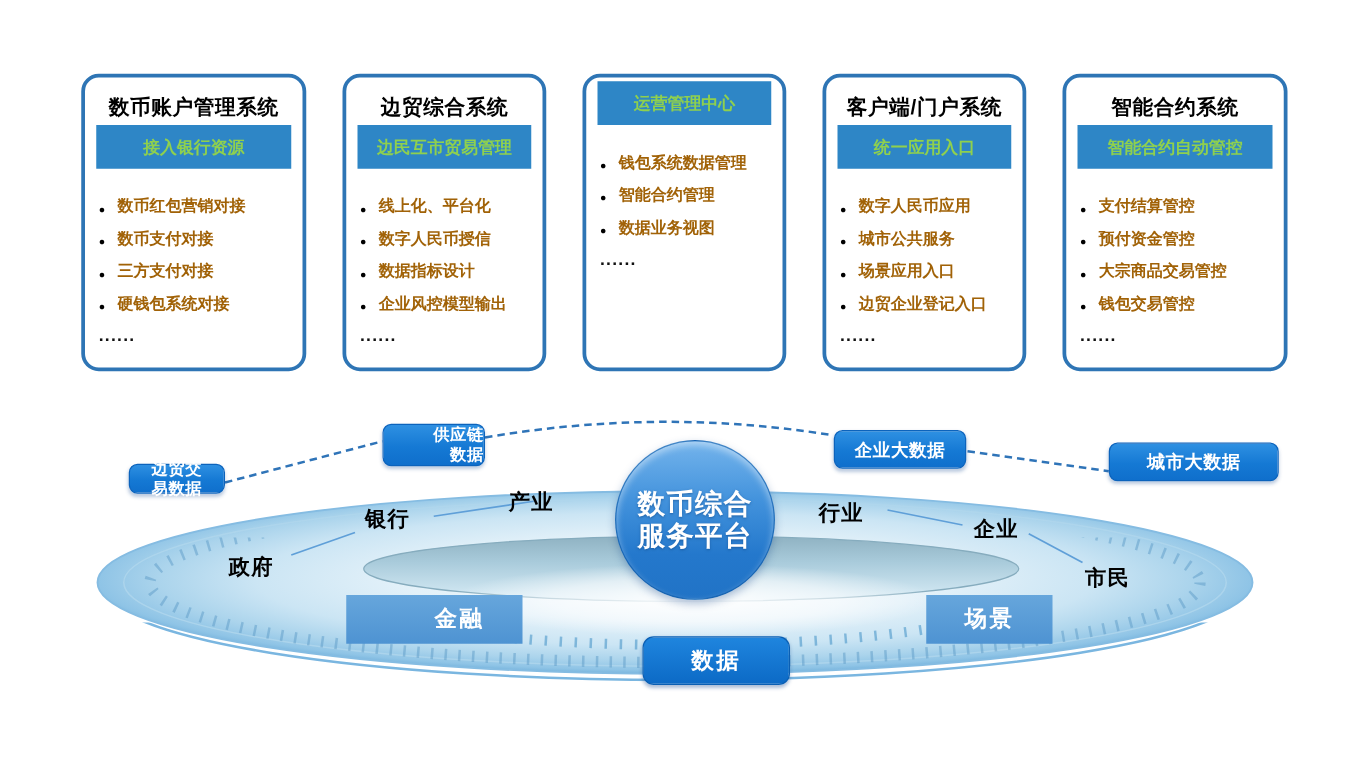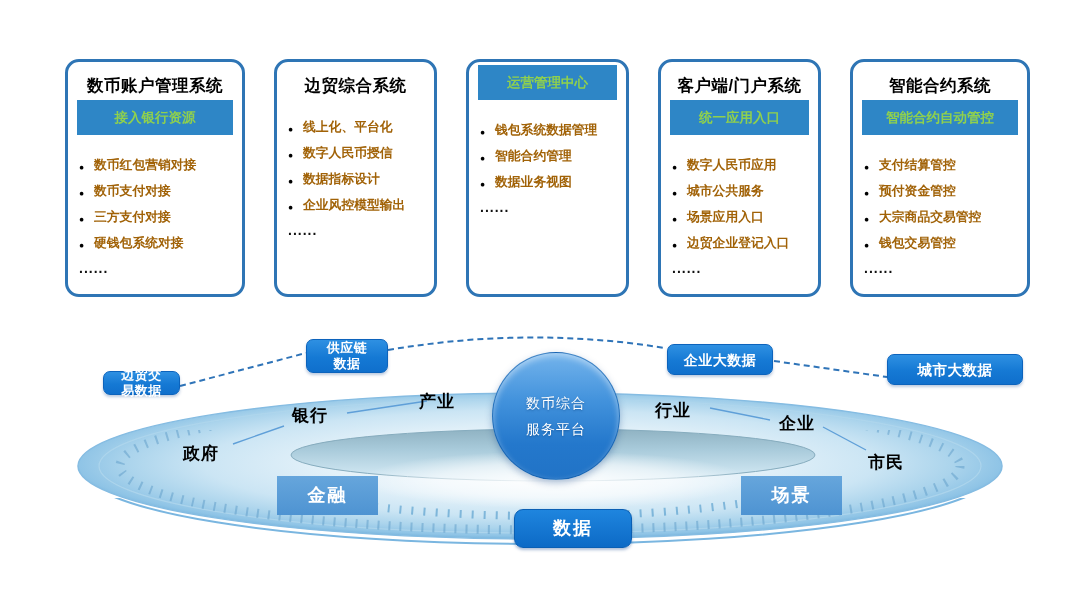--- a/index.html
+++ b/index.html
@@ -19,50 +19,50 @@
   .card-items li::before{content:"●";position:absolute;left:0;top:3px;font-size:8.5px;color:#000;}
   .card-ellipsis{margin-top:4px;padding-left:2px;font-size:14px;font-weight:bold;color:#111;letter-spacing:1px;}
   
   .platter-svg{position:absolute;left:0;top:0;width:1080px;height:608px;}
   
   .center-circle{position:absolute;left:492px;top:352px;width:126px;height:126px;border-radius:50%;
      background:linear-gradient(180deg,#74B4EC 0%,#4292DC 38%,#2478CC 72%,#2173C6 100%);
      border:1px solid rgba(18,88,160,.5);
      box-shadow:0 3px 7px rgba(25,75,140,.35), inset 0 3px 6px rgba(255,255,255,.45);
      display:flex;flex-direction:column;justify-content:center;align-items:center;}
-  .center-circle div{color:#fff;font-size:14px;font-weight:normal;line-height:26px;letter-spacing:1px;
+  .center-circle div{color:#fff;font-size:22px;font-weight:bold;line-height:26px;letter-spacing:1px;
      text-shadow:0 1px 2px rgba(10,60,120,.5);}
   
   .databox{position:absolute;box-sizing:border-box;border-radius:7px;
      background:linear-gradient(180deg,#2E90E2 0%,#1579D4 55%,#0F6FCC 100%);
      border:1px solid #0C63BC;box-shadow:0 2px 3px rgba(30,80,150,.3);
      display:flex;flex-direction:column;justify-content:center;text-align:center;}
   .databox span{display:block;color:#fff;font-weight:bold;font-size:13px;line-height:16px;letter-spacing:.5px;}
   .databox span:empty{display:none;}
   .box-border-trade{left:103px;top:371px;width:77px;height:24px;}
-  .box-supply{left:306px;top:339px;width:82px;height:34px;}
+  .box-supply{left:306px;top:339px;width:82px;height:34px;align-items:flex-end;}
   .box-enterprise{left:667px;top:344px;width:106px;height:31px;}
   .box-enterprise span{font-size:14px;}
   .box-city{left:887px;top:354px;width:136px;height:31px;}
   .box-city span{font-size:14.5px;}
   
   .flatbox{position:absolute;width:101px;height:39px;line-height:39px;text-align:center;
      background:linear-gradient(180deg,#66A6DC 0%,#4E93D2 100%);
      color:#fff;font-size:18px;font-weight:bold;letter-spacing:2px;}
-  .box-finance{left:277px;top:476px;}
+  .box-finance{left:277px;top:476px;padding-left:40px;}
   .box-scene{left:715px;top:476px;margin-left:26px;}
   .box-data{position:absolute;left:514px;top:509px;width:116px;height:37px;line-height:37px;
      text-align:center;border-radius:9px;background:linear-gradient(180deg,#1F85DE 0%,#0C6AC6 100%);
      border:1px solid #0A5FB4;color:#fff;font-size:18px;font-weight:bold;letter-spacing:2px;
      box-shadow:0 2px 3px rgba(20,70,140,.35);}
   
   .ring-label{position:absolute;font-size:17px;font-weight:bold;color:#000;letter-spacing:1px;white-space:nowrap;}
   .lbl-government{left:183px;top:442px;}
   .lbl-bank{left:292px;top:404px;}
-  .lbl-industry{left:419px;top:390px;}
+  .lbl-industry{left:407px;top:390px;}
   .lbl-sector{left:655px;top:399px;}
   .lbl-enterprise{left:779px;top:412px;}
   .lbl-citizen{left:868px;top:451px;}
 </style>
 </head>
 <body>
 
 <div class="page">
 
   <svg class="platter-svg" viewBox="0 0 1080 608" xmlns="http://www.w3.org/2000/svg">
@@ -129,20 +129,21 @@
         <li>数币红包营销对接</li>
         <li>数币支付对接</li>
         <li>三方支付对接</li>
         <li>硬钱包系统对接</li>
       </ul>
       <div class="card-ellipsis">......</div>
     </div>
 
     <div class="card">
       <div class="card-title">边贸综合系统</div>
+      <div class="card-tag">边民互市贸易管理</div>
       <ul class="card-items">
         <li>线上化、平台化</li>
         <li>数字人民币授信</li>
         <li>数据指标设计</li>
         <li>企业风控模型输出</li>
       </ul>
       <div class="card-ellipsis">......</div>
     </div>
 
     <div class="card">

